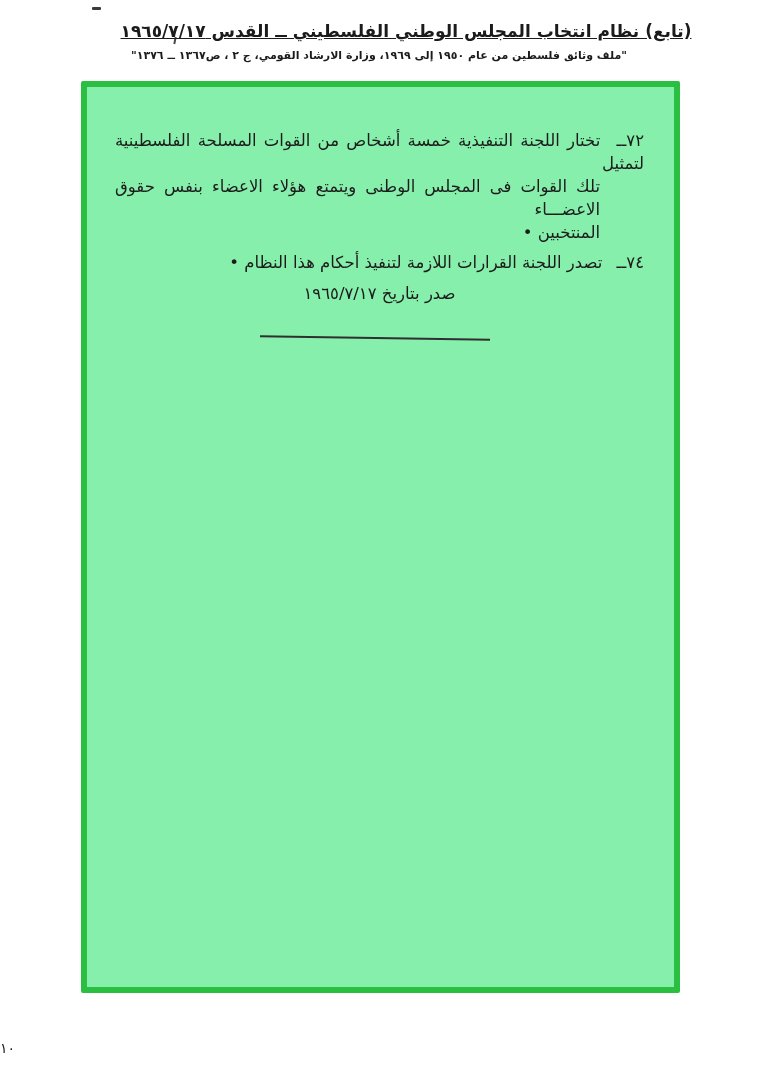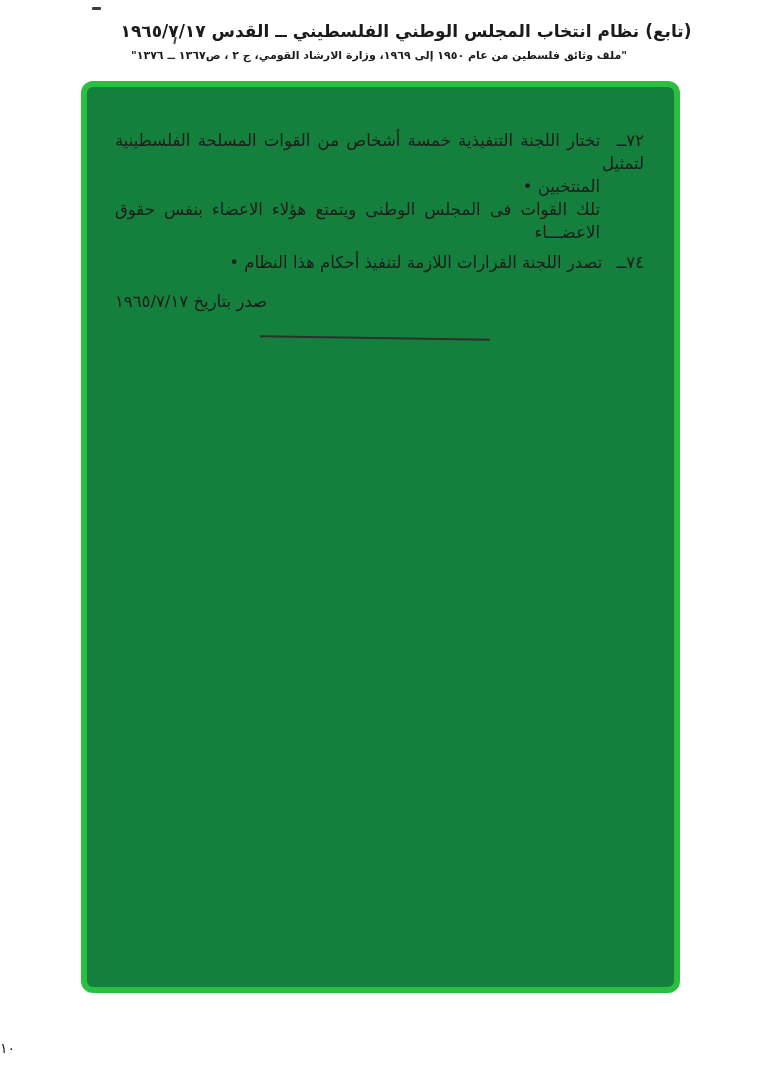--- a/index.html
+++ b/index.html
@@ -45,41 +45,42 @@
     direction: rtl;
   }
   .doc-title {
     margin-left: 54px;       
     text-align: center;
     font-weight: bold;
     font-size: 17px;
     line-height: 22px;
     letter-spacing: 0.2px;
     white-space: nowrap;
+    text-decoration: underline;
   }
   .doc-citation {
     margin-top: 7px;
     text-align: center;
     font-weight: bold;
     font-size: 11px;
     line-height: 13px;
     white-space: nowrap;
   }
 
   
   .green-box {
     position: absolute;
     left: 81px;
     top: 81px;
     width: 599px;
     height: 912px;
     box-sizing: border-box;
     border: 6px solid #2abf41;
-    border-radius: 12px;
-    background: #15803d;
+    border-radius: 2px;
+    background: #86efac;
   }
   .box-content {
     position: absolute;
     top: 0;
     left: 0;
     right: 0;
     direction: rtl;
     padding: 42px 30px 0 28px;
     font-size: 16.5px;
     line-height: 23px;
@@ -92,22 +93,22 @@
     text-align-last: justify;
   }
   .line.cont { padding-right: 44px; }
   .num {
     display: inline;
     margin-left: 9px;
     white-space: nowrap;
   }
 
   .issued-line {
-    margin-top: 16px;
-    text-align: left;
+    margin-top: 8px;
+    text-align: center;
     font-size: 16.5px;
     line-height: 23px;
   }
 
   .end-divider {
     position: absolute;
     left: 173px;
     top: 250px;
     width: 230px;
     height: 2px;
@@ -140,22 +141,22 @@
   </header>
 
   <div class="green-box">
     <div class="box-content">
 
       <div class="article">
         <div class="line full">
           <span class="num">٧٢ــ</span>
           <span>تختار اللجنة التنفيذية خمسة أشخاص من القوات المسلحة الفلسطينية لتمثيل</span>
         </div>
+        <div class="line cont full">تلك القوات فى المجلس الوطنى ويتمتع هؤلاء الاعضاء بنفس حقوق الاعضـــاء</div>
         <div class="line cont">المنتخبين •</div>
-        <div class="line cont full">تلك القوات فى المجلس الوطنى ويتمتع هؤلاء الاعضاء بنفس حقوق الاعضـــاء</div>
       </div>
 
 
       <div class="article">
         <div class="line">
           <span class="num">٧٤ــ</span>
           <span>تصدر اللجنة القرارات اللازمة لتنفيذ أحكام هذا النظام •</span>
         </div>
       </div>
 

